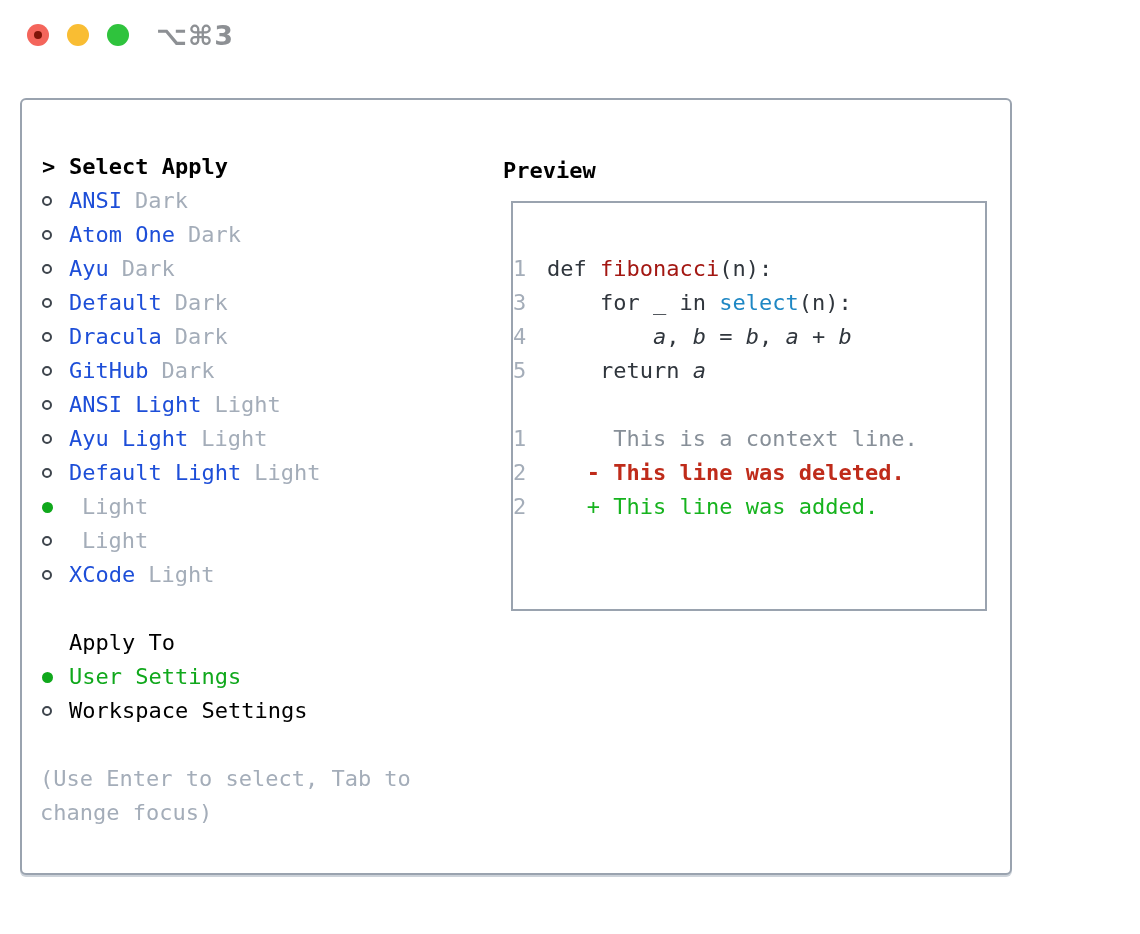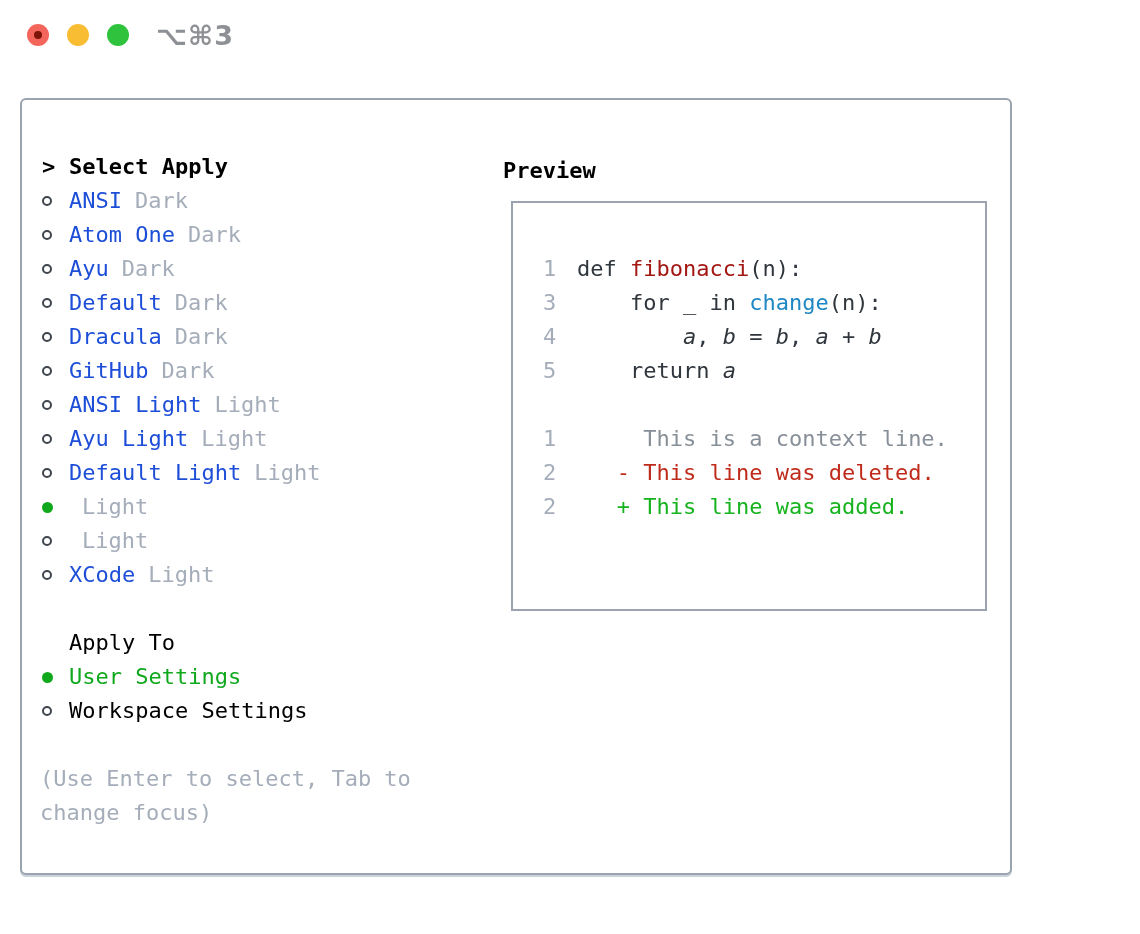--- a/index.html
+++ b/index.html
@@ -35,30 +35,30 @@
   .tname{color:#1d4ed8;}
   .tvariant{color:#a4adb9;margin-left:13px;}
   .apply-label{color:#000;}
   .hint{color:#a4adb9;height:34px;display:flex;align-items:center;}
   .spacer{height:34px;}
   
   .preview-title{position:absolute;left:481px;top:54px;height:34px;display:flex;
     align-items:center;font-weight:bold;color:#000;}
   .preview-box{position:absolute;left:489px;top:101px;width:476px;height:410px;
     border:2px solid #9aa3af;box-sizing:border-box;background:#fff;}
-  .codeblock{padding:49px 0 0 30px;}
+  .codeblock{padding:49px 0 0 0;}
   .cline{height:34px;white-space:pre;}
   .ln{display:inline-block;width:34px;color:#a4adb9;}
   .tk-p{color:#30363d;}
   .tk-fn{color:#a31712;}
   .tk-num{color:#0c7e79;}
   .tk-b{color:#1e87c4;}
   .tk-v{color:#30363d;font-style:italic;}
   .tk-ctx{color:#878f98;}
-  .tk-del{color:#bf2b1a;}
+  .tk-del{color:#bf2b1a;font-weight:bold;}
   .tk-add{color:#16b31e;}
 </style>
 </head>
 <body>
 
 <div class="window">
 
   <div class="titlebar">
     <div class="lights">
       <button class="light red"></button>
@@ -158,21 +158,21 @@
     </div>
 
     <div class="preview-title">Preview</div>
 
     <div class="preview-box">
       <div class="codeblock">
 
         <div class="cline"><span class="ln">1</span><span class="tk-p">def </span><span class="tk-fn">fibonacci</span><span class="tk-p">(n):</span></div>
 
 
-        <div class="cline"><span class="ln">3</span><span class="tk-p">    for _ in </span><span class="tk-b">change</span><span class="tk-p">(n):</span></div>
+        <div class="cline"><span class="ln">3</span><span class="tk-p">    for _ in </span><span class="tk-b">select</span><span class="tk-p">(n):</span></div>
 
         <div class="cline"><span class="ln">4</span><span class="tk-p">        </span><span class="tk-v">a</span><span class="tk-p">, </span><span class="tk-v">b</span><span class="tk-p"> = </span><span class="tk-v">b</span><span class="tk-p">, </span><span class="tk-v">a</span><span class="tk-p"> + </span><span class="tk-v">b</span></div>
 
         <div class="cline"><span class="ln">5</span><span class="tk-p">    return </span><span class="tk-v">a</span></div>
 
         <div class="cline"></div>
 
         <div class="cline"><span class="ln">1</span><span class="tk-ctx">     This is a context line.</span></div>
 
         <div class="cline"><span class="ln">2</span><span class="tk-p">   </span><span class="tk-del">- This line was deleted.</span></div>

